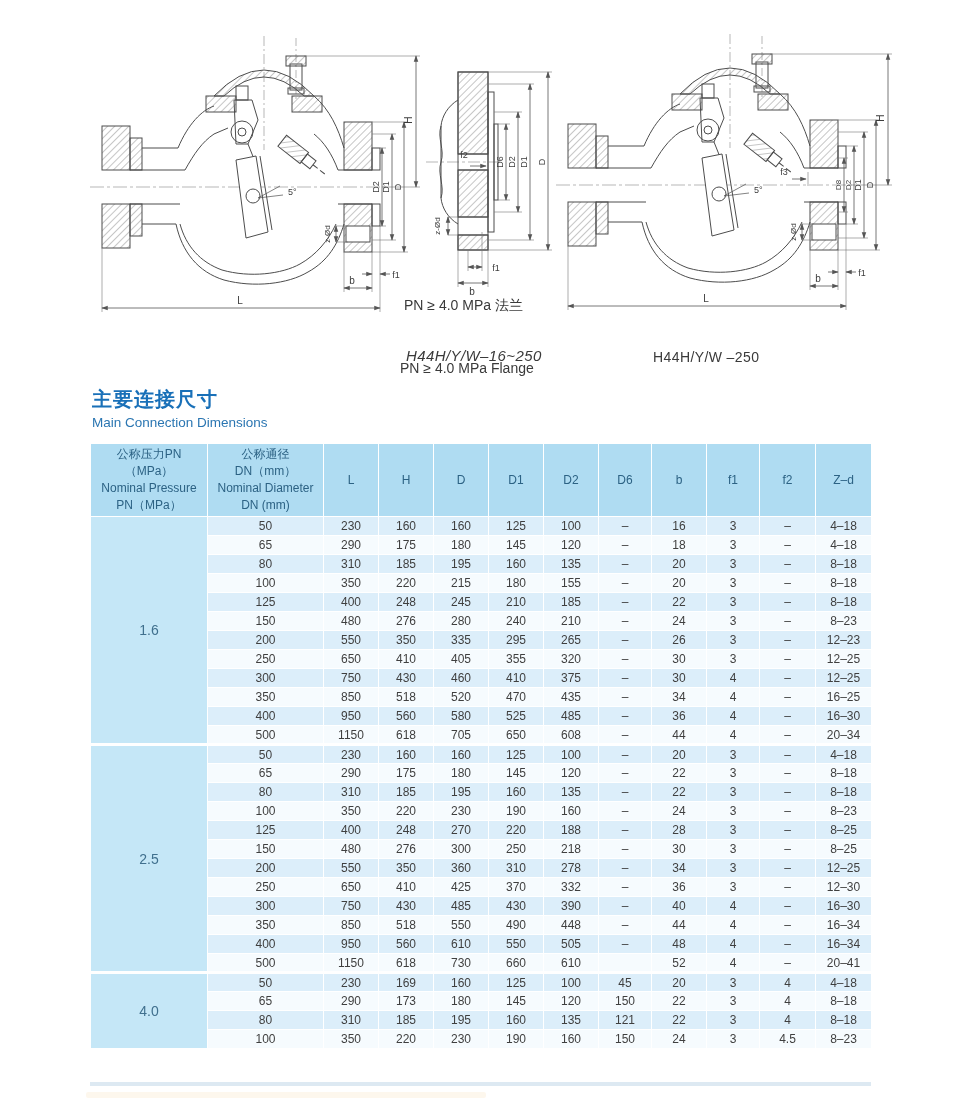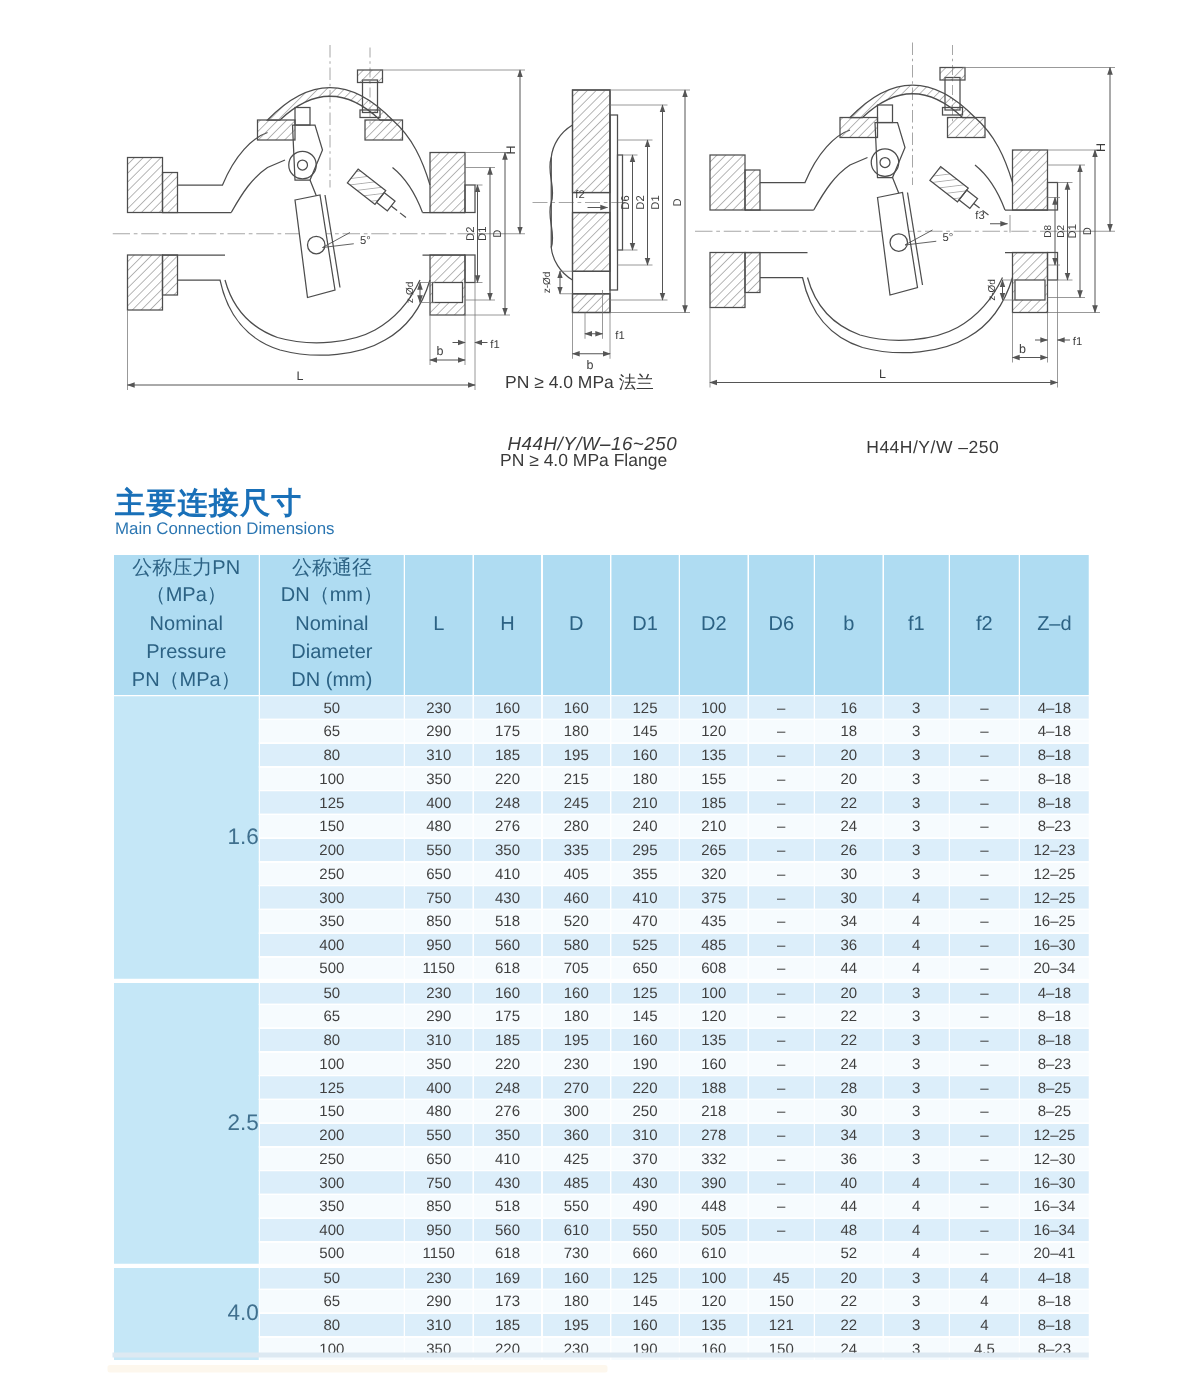--- a/index.html
+++ b/index.html
@@ -6,35 +6,35 @@
   html,body { background:#fff; }
   .page { position:relative; width:960px; height:1100px; background:#fff; overflow:hidden;
           font-family:"Liberation Sans","DejaVu Sans",sans-serif; }
 
   .drawing { position:absolute; }
   svg text { font-family:"Liberation Sans","DejaVu Sans",sans-serif; fill:#3c3c3c; }
 
   .caption { position:absolute; color:#3a3a3a; font-size:14px; white-space:nowrap; }
   .model   { position:absolute; color:#3a3a3a; font-size:15px; letter-spacing:.4px; white-space:nowrap; }
 
-  .title-cn { position:absolute; left:92px; top:386px; font-size:24px; font-weight:bold;
+  .title-cn { position:absolute; left:92px; top:386px; font-size:20px; font-weight:bold;
               color:var(--title-color,#1970b8); letter-spacing:1px; }
   .title-en { position:absolute; left:92px; top:415px; font-size:13.5px; color:var(--subtitle-color,#2b76b2); }
 
   table.dim-table { position:absolute; left:90px; top:443px; width:781px;
                     border-collapse:collapse; table-layout:fixed; }
   .dim-table th, .dim-table td { border:1px solid #fff; text-align:center; vertical-align:middle; overflow:hidden; }
   .dim-table thead th { background:var(--header-bg,#afdcf2); color:var(--header-text,#2c6284);
-                        font-weight:normal; font-size:16px; height:73px; line-height:1.4; }
+                        font-weight:normal; font-size:12px; height:73px; line-height:1.4; }
   .dim-table th.multi { white-space:pre-line; }
   .dim-table td { font-size:12px; color:var(--cell-text,#3f3f3f); height:19px; }
   .dim-table tr.stripe-a td { background:var(--row-a,#dceefa); }
   .dim-table tr.stripe-b td { background:var(--row-b,#f6fbfe); }
   .dim-table tr.group-start td { border-top:3px solid #fff; }
-  .dim-table td.pn-cell { background:var(--pn-bg,#c5e7f7) !important; color:var(--pn-text,#40708e); font-size:18px;text-align:right; }
+  .dim-table td.pn-cell { background:var(--pn-bg,#c5e7f7) !important; color:var(--pn-text,#40708e); font-size:14px; }
 
   .table-bottom-edge { position:absolute; left:90px; top:1082px; width:781px; height:4px;
                        background:#dde9f2; }
   .faint-artifact { position:absolute; left:86px; top:1092px; width:400px; height:6px;
                     background:rgba(243,205,140,.16); border-radius:2px; }
 </style>
 </head>
 <body>
 
 <div class="page">
@@ -242,21 +242,21 @@
     <text x="150" y="274" font-size="10" text-anchor="middle">L</text>
     <text x="262" y="254" font-size="10" text-anchor="middle">b</text>
     <text x="306" y="248" font-size="9" text-anchor="middle">f1</text>
     <text x="240" y="204" font-size="8" text-anchor="middle" transform="rotate(-90 240 204)">z-Ød</text>
     <text x="198" y="165" font-size="9" text-anchor="start">5°</text>
   </svg>
 
   <div class="caption" style="left:404px; top:297px; width:175px;">PN ≥ 4.0 MPa 法兰</div>
   <div class="caption" style="left:400px; top:316px; width:183px;margin-top:44px;">PN ≥ 4.0 MPa  Flange</div>
   <div class="model" style="left:406px; top:347px;font-style:italic;">H44H/Y/W–16~250</div>
-  <div class="model" style="left:653px; top:349px; font-size:14px;margin-left:40px;">H44H/Y/W –250</div>
+  <div class="model" style="left:653px; top:349px; font-size:14px;">H44H/Y/W –250</div>
 
   <div class="title-cn">主要连接尺寸</div>
   <div class="title-en">Main Connection Dimensions</div>
 
   <table class="dim-table">
     <colgroup>
       <col style="width:117px">
         <col style="width:116px">
       <col style="width:55px">
         <col style="width:55px">

